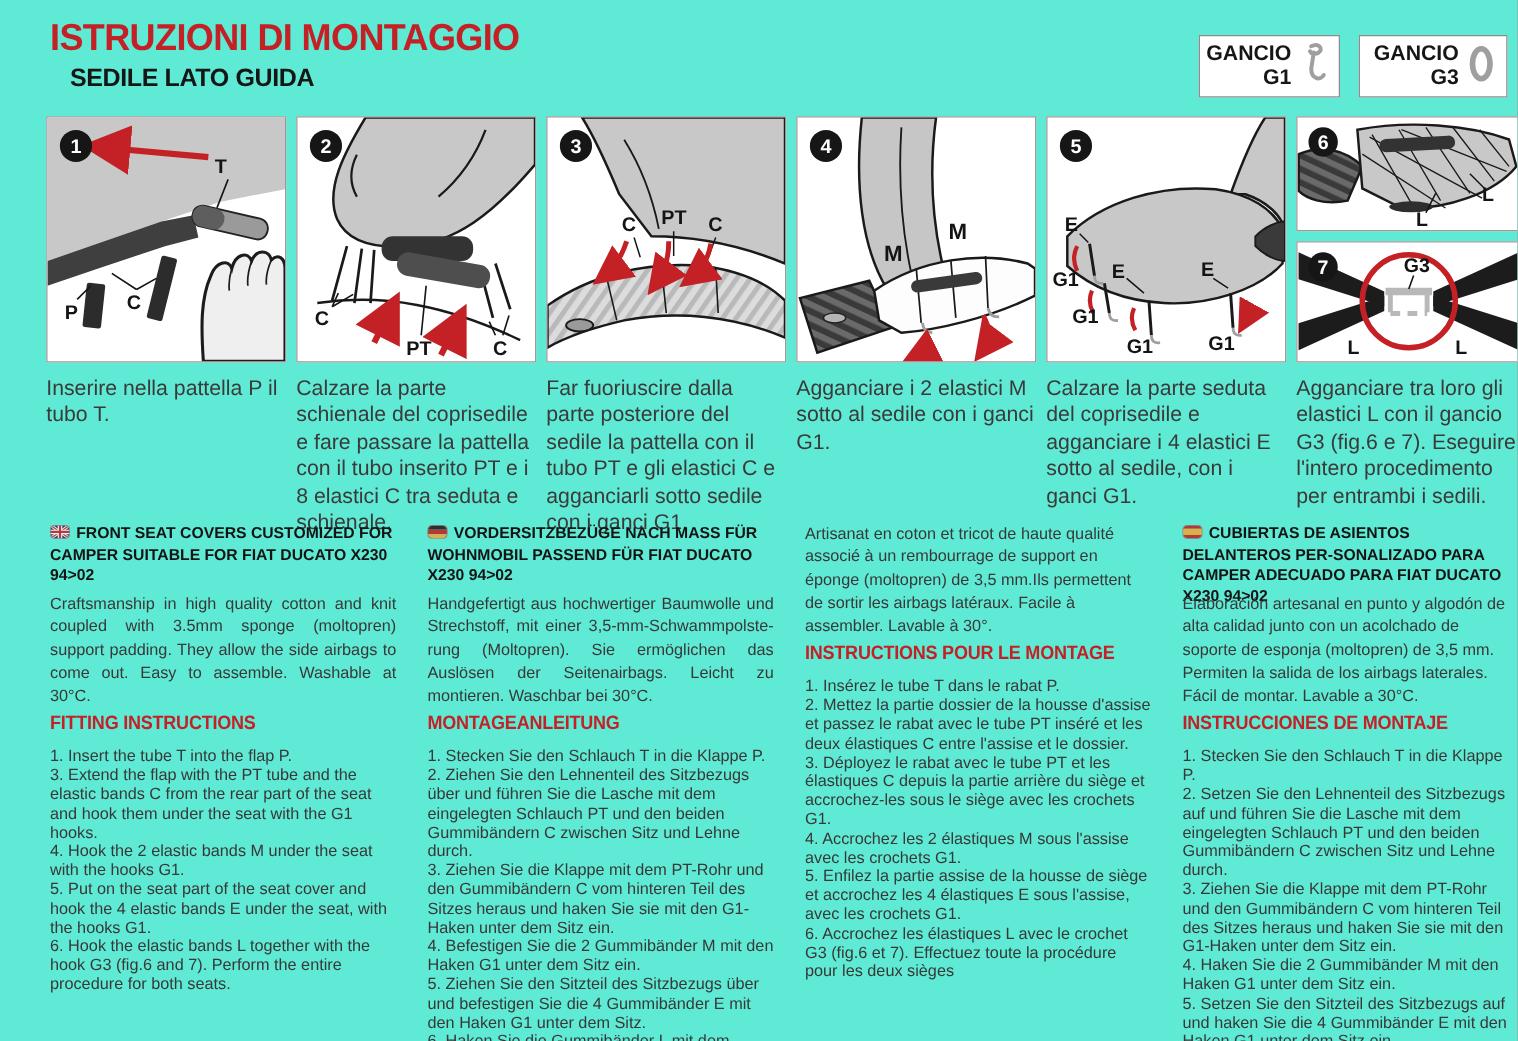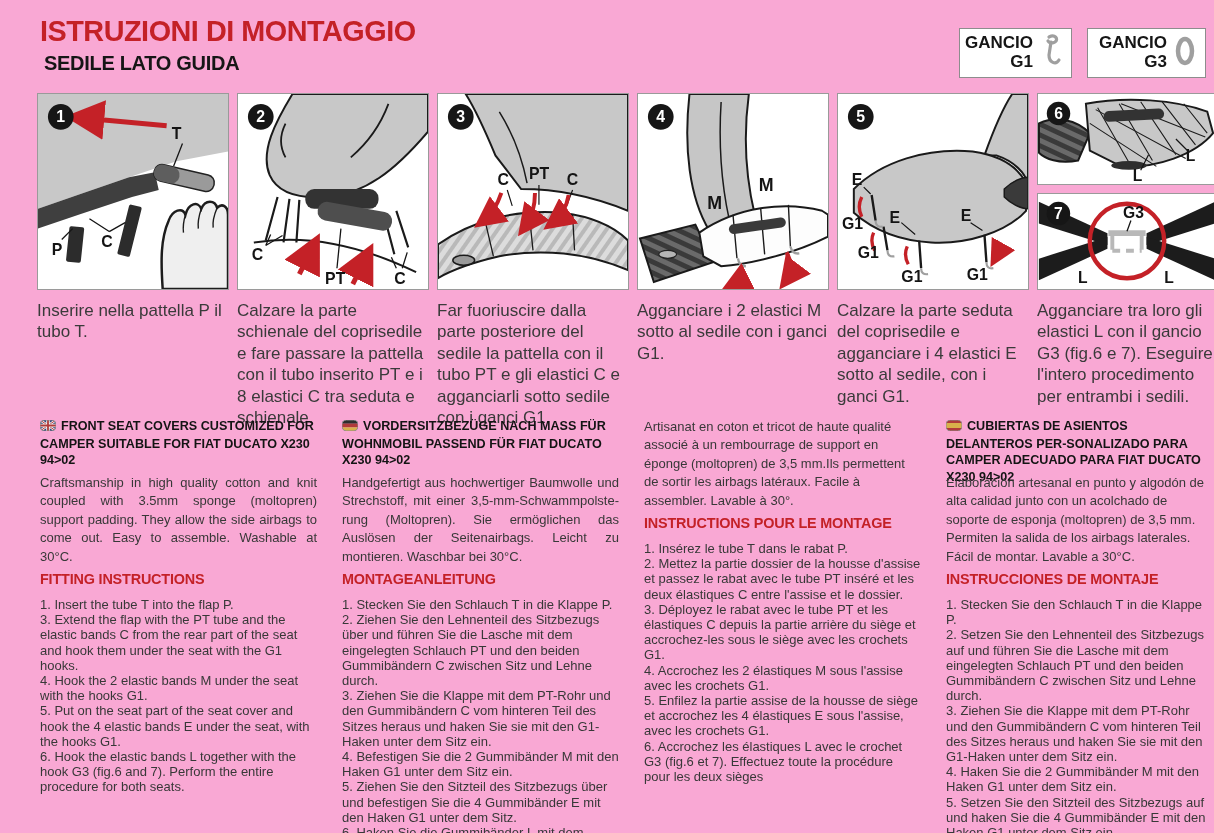--- a/index.html
+++ b/index.html
@@ -1,22 +1,22 @@
 <!DOCTYPE html>
 <html><head>
 <meta charset="utf-8">
 <style>
   html,body{margin:0;padding:0;background:#9a9a9a;}
-  .page{position:relative;width:1214px;height:833px;background:#f9a8d4;overflow:hidden;
+  .page{position:relative;width:1214px;height:833px;background:#5eead4;overflow:hidden;
         font-family:"Liberation Sans", sans-serif;color:#1a1a1a;}
   
   .header{position:absolute;top:14px;left:40px;}
   .title{display:inline-block;margin:0;color:#c42127;font-size:30px;font-weight:bold;
          letter-spacing:-0.5px;transform:scaleX(0.96);transform-origin:left;}
-  .subtitle{margin:4px 0 0 4px;color:#161616;font-size:20px;font-weight:bold;letter-spacing:-0.3px;}
+  .subtitle{margin:4px 0 0 16px;color:#161616;font-size:20px;font-weight:bold;letter-spacing:-0.3px;}
   .gancio-wrap{position:absolute;top:28px;right:8px;display:flex;gap:15px;}
   .gancio-box{box-sizing:border-box;height:50px;border:1px solid #8d8d8d;background:#fff;
               display:flex;align-items:center;justify-content:flex-end;padding:16px 9px;gap:7px;}
   .gancio-box.b1{width:113px;} .gancio-box.b2{width:119px;}
   .gancio-text{text-align:right;font-weight:bold;font-size:17px;line-height:1.1;color:#161616;}
   
   .figrow{position:absolute;top:93px;left:37px;display:flex;gap:8px;}
   .figcol{width:192px;} .figcol.last{width:180px;}
   .panel{box-sizing:border-box;border:1px solid #9a9a9a;background:#fff;height:197px;}
   .panel.small6{height:92px;} .panel.small7{height:97px;margin-top:8px;}

